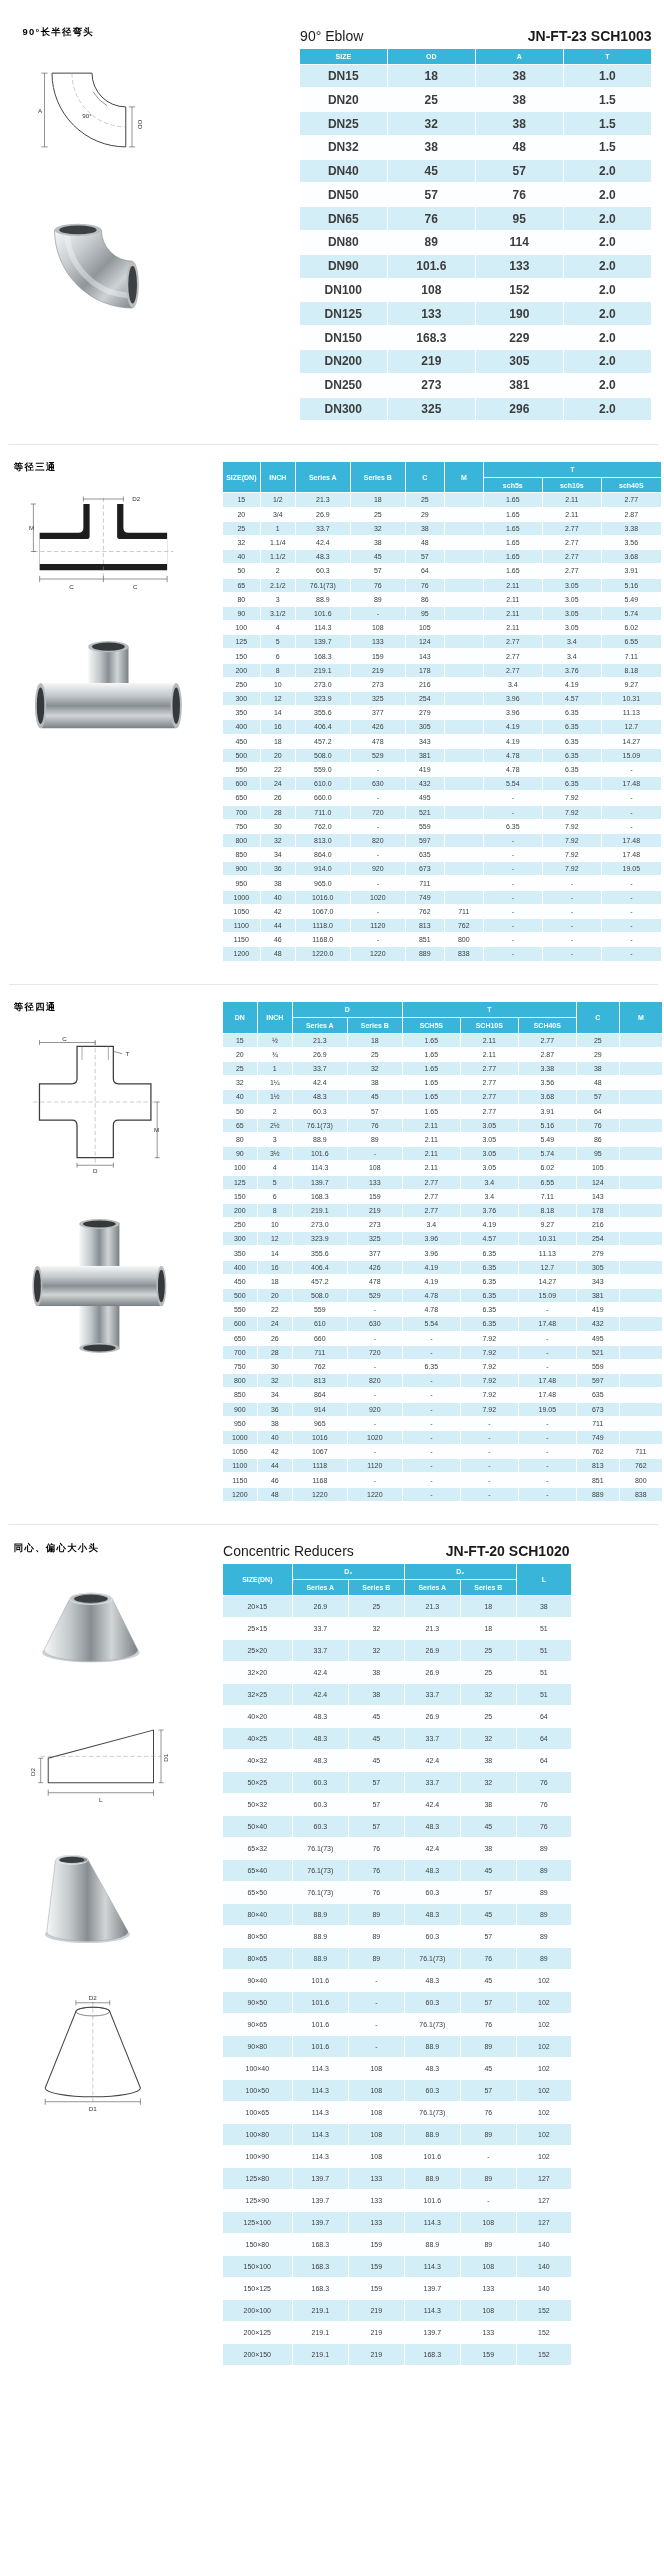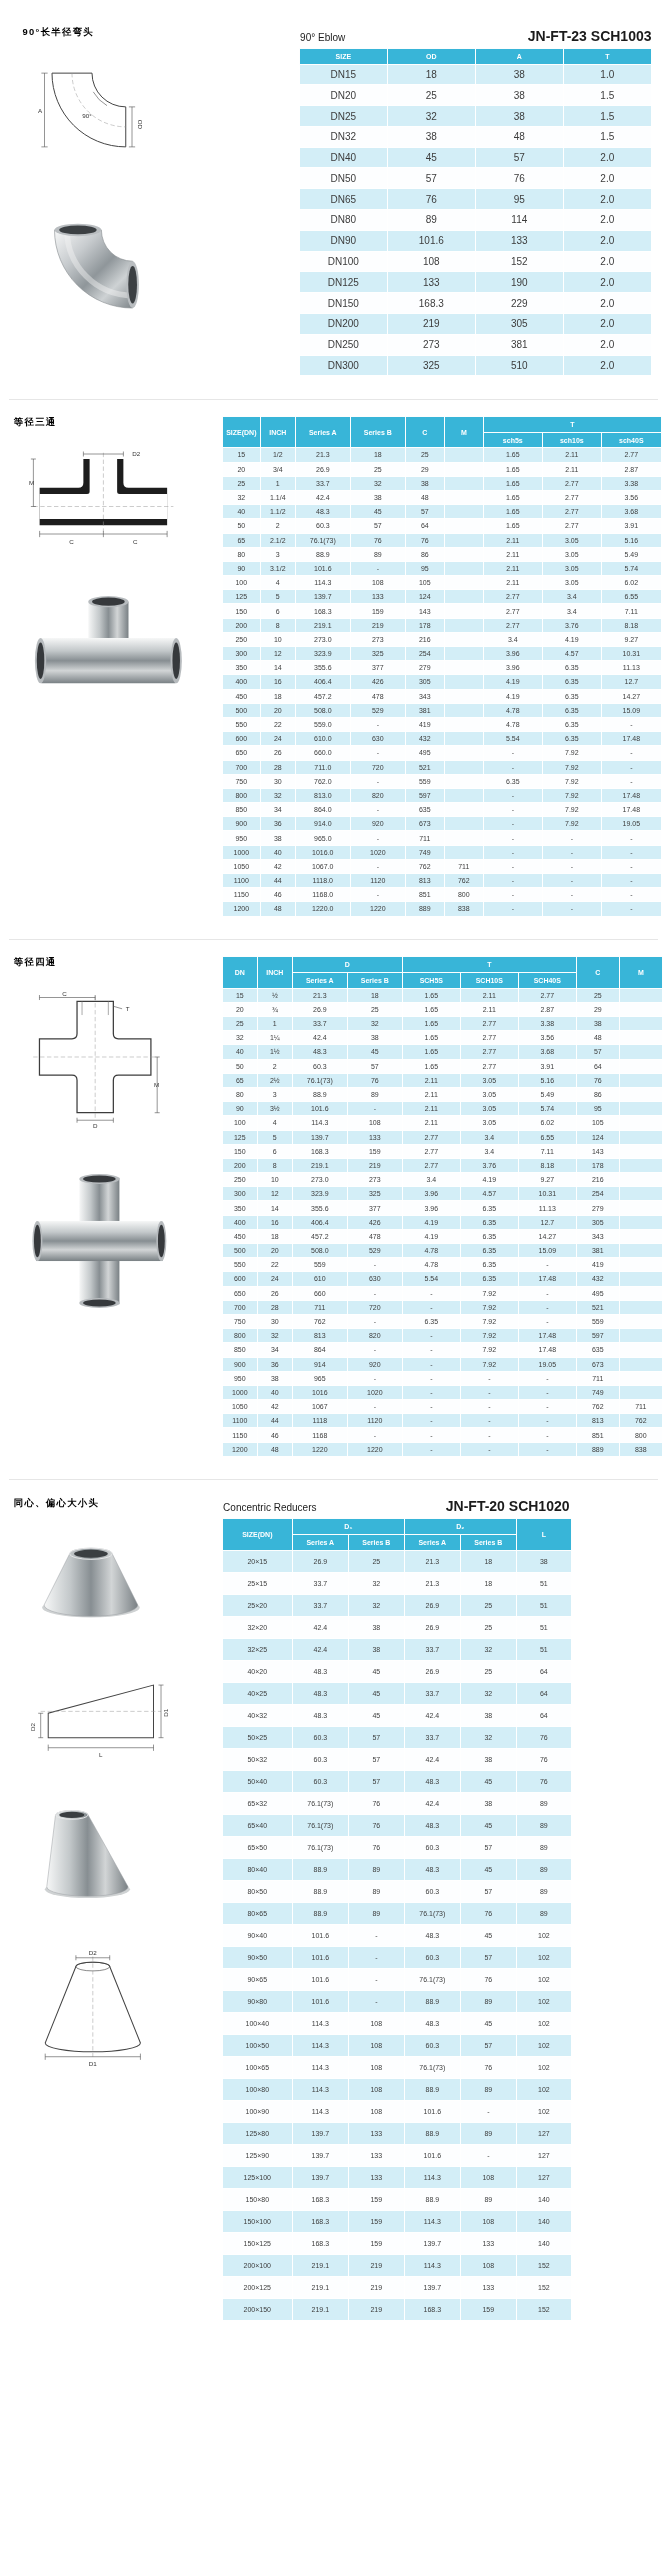--- a/index.html
+++ b/index.html
@@ -13,35 +13,35 @@
   .section { display: flex; align-items: flex-start; padding: 16.3px 3.8px 22.6px 5px; }
   .section + .section { border-top: 0.6px solid #e6e6e6; }
   .sec-left { flex: 0 0 208px; display: flex; flex-direction: column; }
   .section-elbow .sec-left { flex: 0 0 285px; padding-left: 8.8px; }
   .cn-label { font-size: 9.4px; font-weight: bold; color: #000; letter-spacing: 1.3px; margin-bottom: 8.8px; }
   .figure { margin: 11.3px 0 0 14px; }
   .figure.gap-lg { margin-top: 40px; }
   .tbl-wrap { flex: 1; }
   .section-elbow .tbl-wrap { flex: 0 0 354px; }
   .tbl-head { display: flex; justify-content: space-between; align-items: baseline; padding: 1.3px 1.3px 4.4px 1.3px; }
-  .tbl-title { font-size: 10px; color: #1b1b1b; }
+  .tbl-title { font-size: 14px; color: #1b1b1b; }
   .tbl-code { font-size: 14px; color: #1b1b1b; font-weight: bold; }
   table { border-collapse: collapse; table-layout: fixed; }
   th {
     background: #38b5d8; color: #ffffff; font-size: 7px; font-weight: bold;
     border: 0.6px solid #fdfefe; padding: 3.8px 1.3px; text-align: center;
   }
   td {
     font-size: 7px; color: #3c3c3c; border: 0.6px solid #ffffff;
     padding: 3.1px 1.3px; text-align: center; overflow: hidden; white-space: nowrap;
   }
   tbody tr:nth-child(odd) td { background: #d3eef7; }
   tbody tr:nth-child(even) td { background: #fdfeff; }
   .tbl-elbow { width: 351px; }
-  .tbl-elbow td { padding: 4.4px 1.3px; font-size: 10px; }
+  .tbl-elbow td { padding: 4.4px 1.3px; font-size: 12px; font-weight: bold; }
   .tbl-tee, .tbl-cross { width: 439px; }
   .tbl-reducer { width: 349px; }
   .tbl-reducer td { padding: 7px 1.3px; }
   svg text { font-family: "Liberation Sans", sans-serif; font-size: 10px; fill: #333; }
   .dim { stroke: #555; stroke-width: 1; }
   .dash { stroke: #999; stroke-width: 0.8; stroke-dasharray: 7 4; fill: none; }
 </style>
 </head>
 <body>
 
@@ -203,21 +203,21 @@
             </tr>
             <tr>
               <td>DN250</td>
               <td>273</td>
               <td>381</td>
               <td>2.0</td>
             </tr>
             <tr>
               <td>DN300</td>
               <td>325</td>
-              <td>510</td>
+              <td>296</td>
               <td>2.0</td>
             </tr>
           </tbody>
         </table>
     </div>
   </div>
 
   <div class="section">
     <div class="sec-left">
       <div class="cn-label">等径三通</div>

